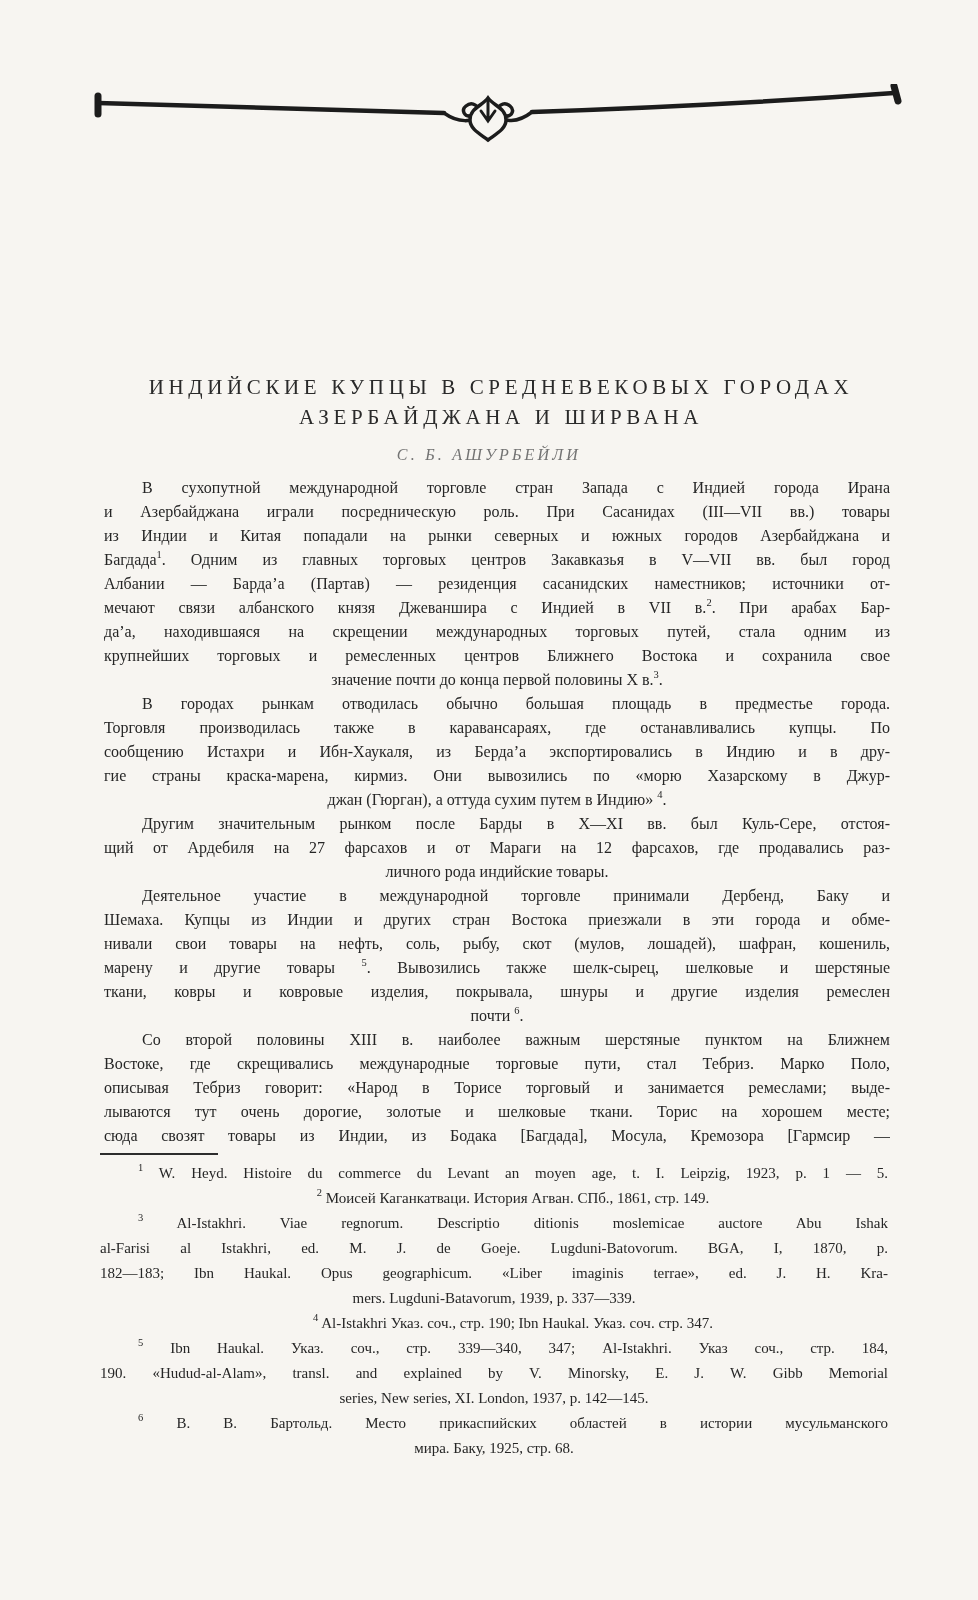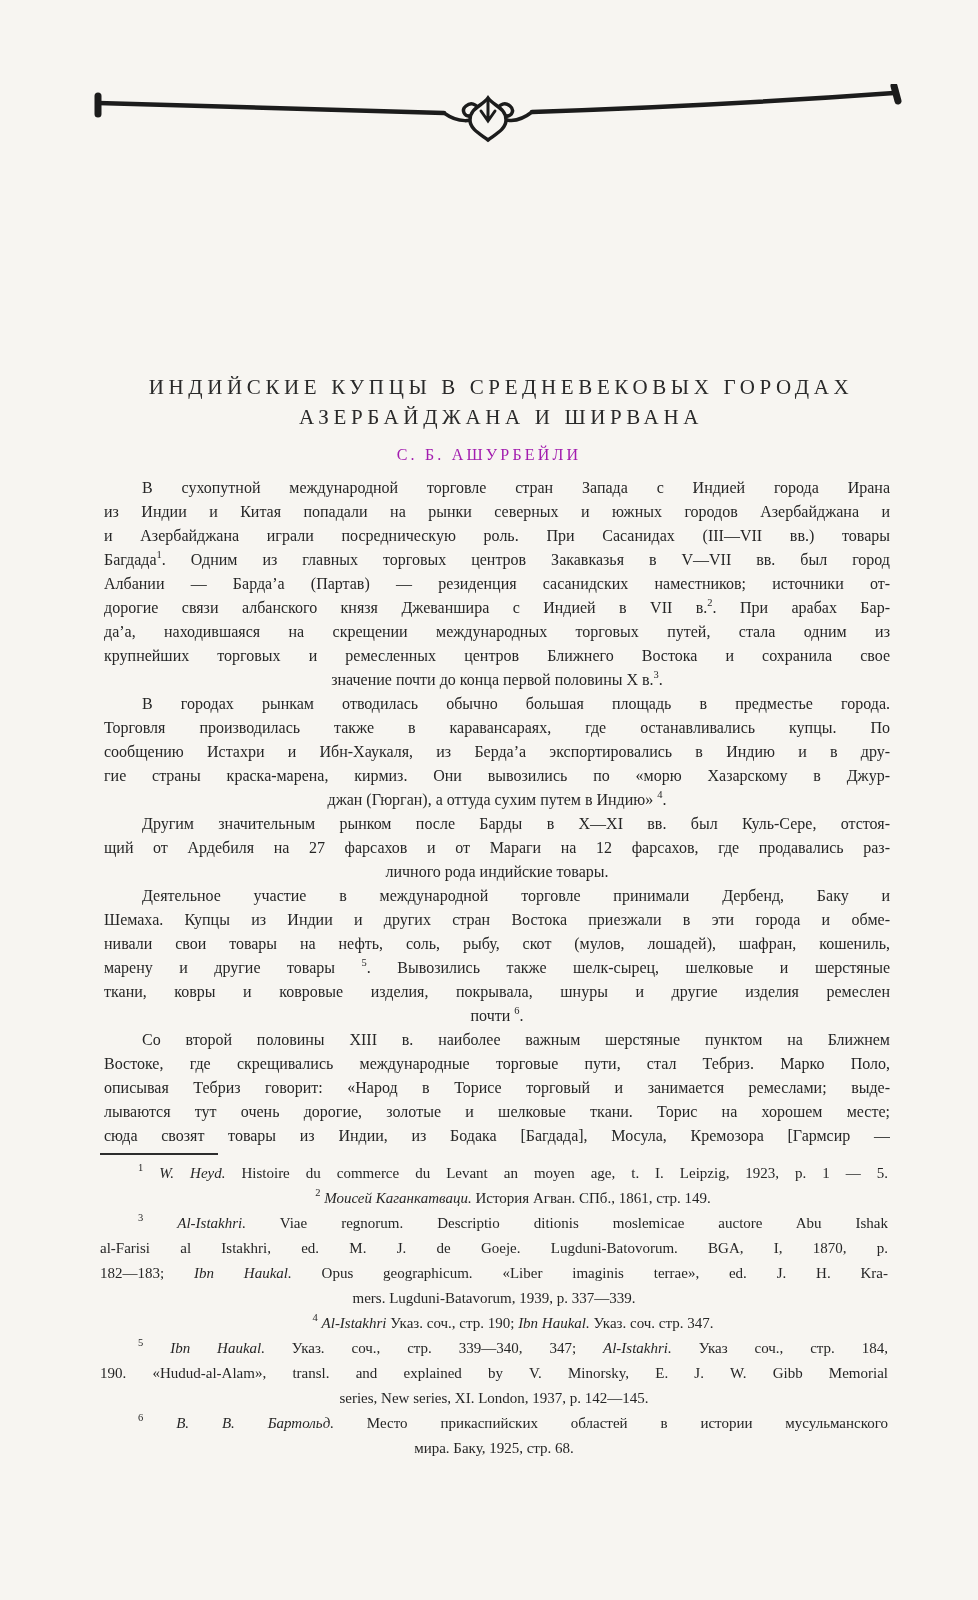--- a/index.html
+++ b/index.html
@@ -13,40 +13,40 @@
   }
   .rule-wrap{position:absolute;left:92px;top:84px;width:814px;height:62px;}
   .title{
     position:absolute;left:0;top:372px;width:978px;margin:0;
     text-align:center;font-size:21px;font-weight:normal;
     letter-spacing:0.22em;line-height:30px;color:#2a2a2a;padding-left:12px;
   }
   .title span{display:block;}
   .author{
     position:absolute;left:0;top:446px;width:978px;
-    text-align:center;font-size:16px;
-    letter-spacing:0.2em;color:#a21caf;
+    text-align:center;font-style:italic;font-size:16px;
+    letter-spacing:0.2em;color:#737373;
   }
   .bodytext{
     position:absolute;left:104px;top:476px;width:786px;
     font-size:16px;line-height:24px;
   }
   .fnsep{
     position:absolute;left:100px;top:1153px;width:118px;height:0;
     border-top:2px solid #2d2d2d;
   }
   .fnotes{
     position:absolute;left:100px;top:1161px;width:788px;
     font-size:15px;line-height:25px;
   }
   .tline{height:24px;overflow:hidden;white-space:normal;text-align:center;}
   .fnotes .tline{height:25px;}
   .tline.just{text-align:justify;text-align-last:justify;}
   .tline.ind{text-indent:38px;}
-  .it{font-style:italic;}
+  .it{}
   sup{font-size:10.5px;line-height:0;position:relative;top:-1px;vertical-align:super;}
   .para{margin:0;}
 </style>
 </head>
 <body style="background: rgb(247, 245, 241);">
 
 <div class="page" style="background: rgb(247, 245, 241); color: rgb(38, 38, 38);">
 
   <div class="rule-wrap">
     <svg viewBox="0 0 814 62" width="814" height="62" xmlns="http://www.w3.org/2000/svg">
@@ -66,25 +66,25 @@
   <h1 class="title">
     <span>ИНДИЙСКИЕ КУПЦЫ В СРЕДНЕВЕКОВЫХ ГОРОДАХ</span>
     <span>АЗЕРБАЙДЖАНА И ШИРВАНА</span>
   </h1>
 
   <div class="author">С. Б. АШУРБЕЙЛИ</div>
 
   <div class="bodytext" id="body-text">
       <div class="para">
         <div class="tline just ind"><span>В сухопутной международной торговле стран Запада с Индией города Ирана</span></div>
+        <div class="tline just"><span>и Азербайджана играли посредническую роль. При Сасанидах (III—VII вв.) товары</span></div>
         <div class="tline just"><span>из Индии и Китая попадали на рынки северных и южных городов Азербайджана и</span></div>
-        <div class="tline just"><span>и Азербайджана играли посредническую роль. При Сасанидах (III—VII вв.) товары</span></div>
         <div class="tline just"><span>Багдада</span><sup>1</sup><span>. Одним из главных торговых центров Закавказья в V—VII вв. был город</span></div>
         <div class="tline just"><span>Албании — Барда’а (Партав) — резиденция сасанидских наместников; источники от-</span></div>
-        <div class="tline just"><span>дорогие связи албанского князя Джеваншира с Индией в VII в.</span><sup>2</sup><span>. При арабах Бар-</span></div>
+        <div class="tline just"><span>мечают связи албанского князя Джеваншира с Индией в VII в.</span><sup>2</sup><span>. При арабах Бар-</span></div>
         <div class="tline just"><span>да’а, находившаяся на скрещении международных торговых путей, стала одним из</span></div>
         <div class="tline just"><span>крупнейших торговых и ремесленных центров Ближнего Востока и сохранила свое</span></div>
         <div class="tline"><span>значение почти до конца первой половины X в.</span><sup>3</sup><span>.</span></div>
       </div>
       <div class="para">
         <div class="tline just ind"><span>В городах рынкам отводилась обычно большая площадь в предместье города.</span></div>
         <div class="tline just"><span>Торговля производилась также в каравансараях, где останавливались купцы. По</span></div>
         <div class="tline just"><span>сообщению Истахри и Ибн-Хаукаля, из Берда’а экспортировались в Индию и в дру-</span></div>
         <div class="tline just"><span>гие страны краска-марена, кирмиз. Они вывозились по «морю Хазарскому в Джур-</span></div>
         <div class="tline"><span>джан (Гюрган), а оттуда сухим путем в Индию» </span><sup>4</sup><span>.</span></div>

